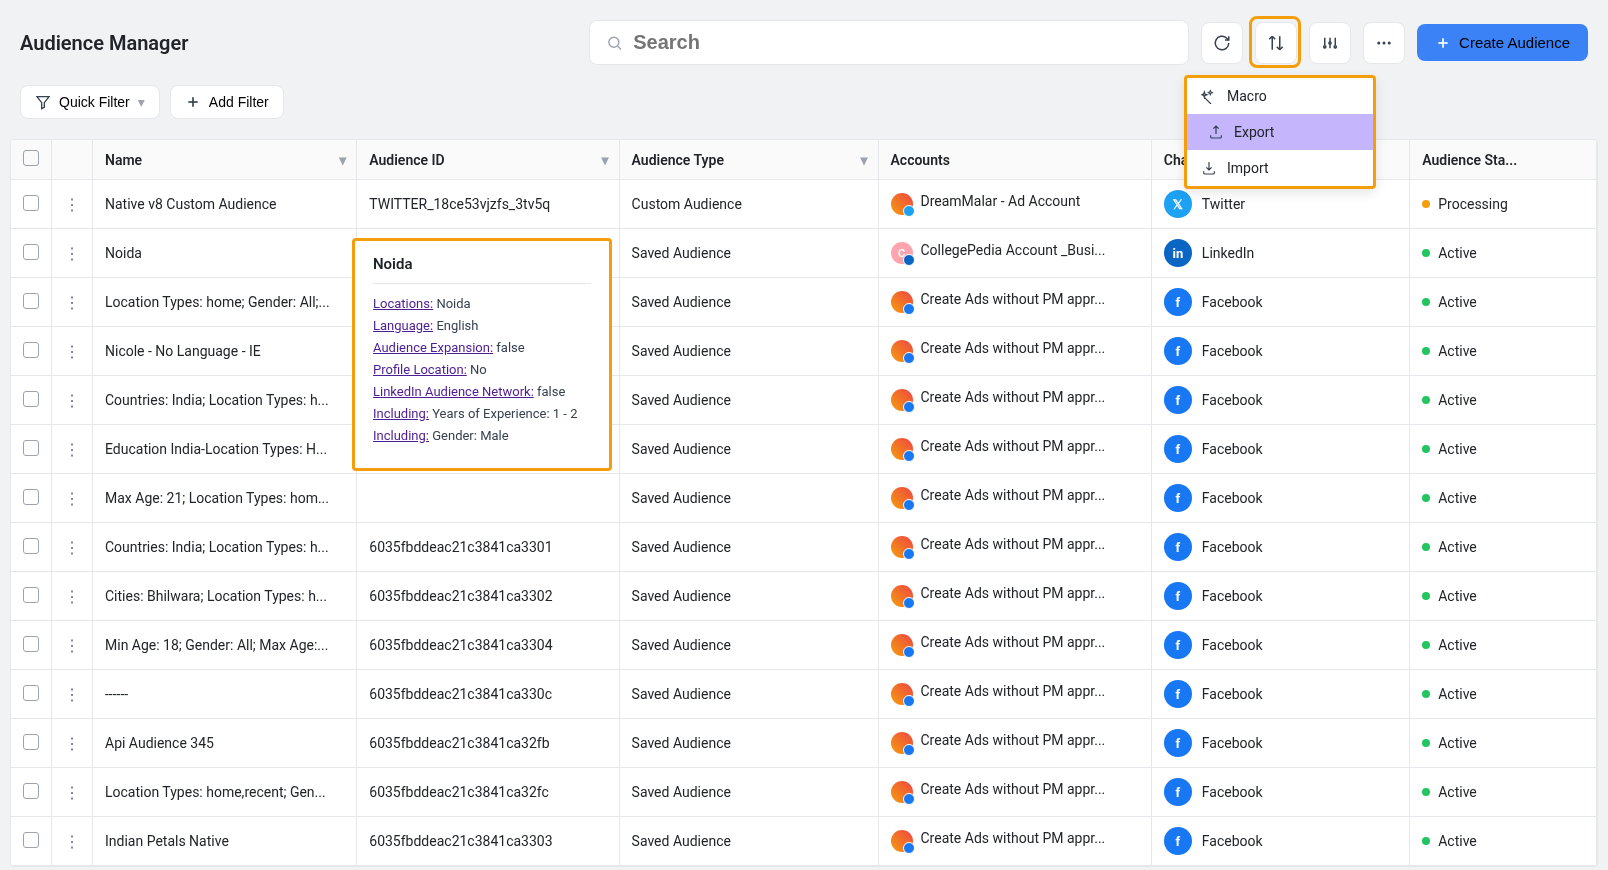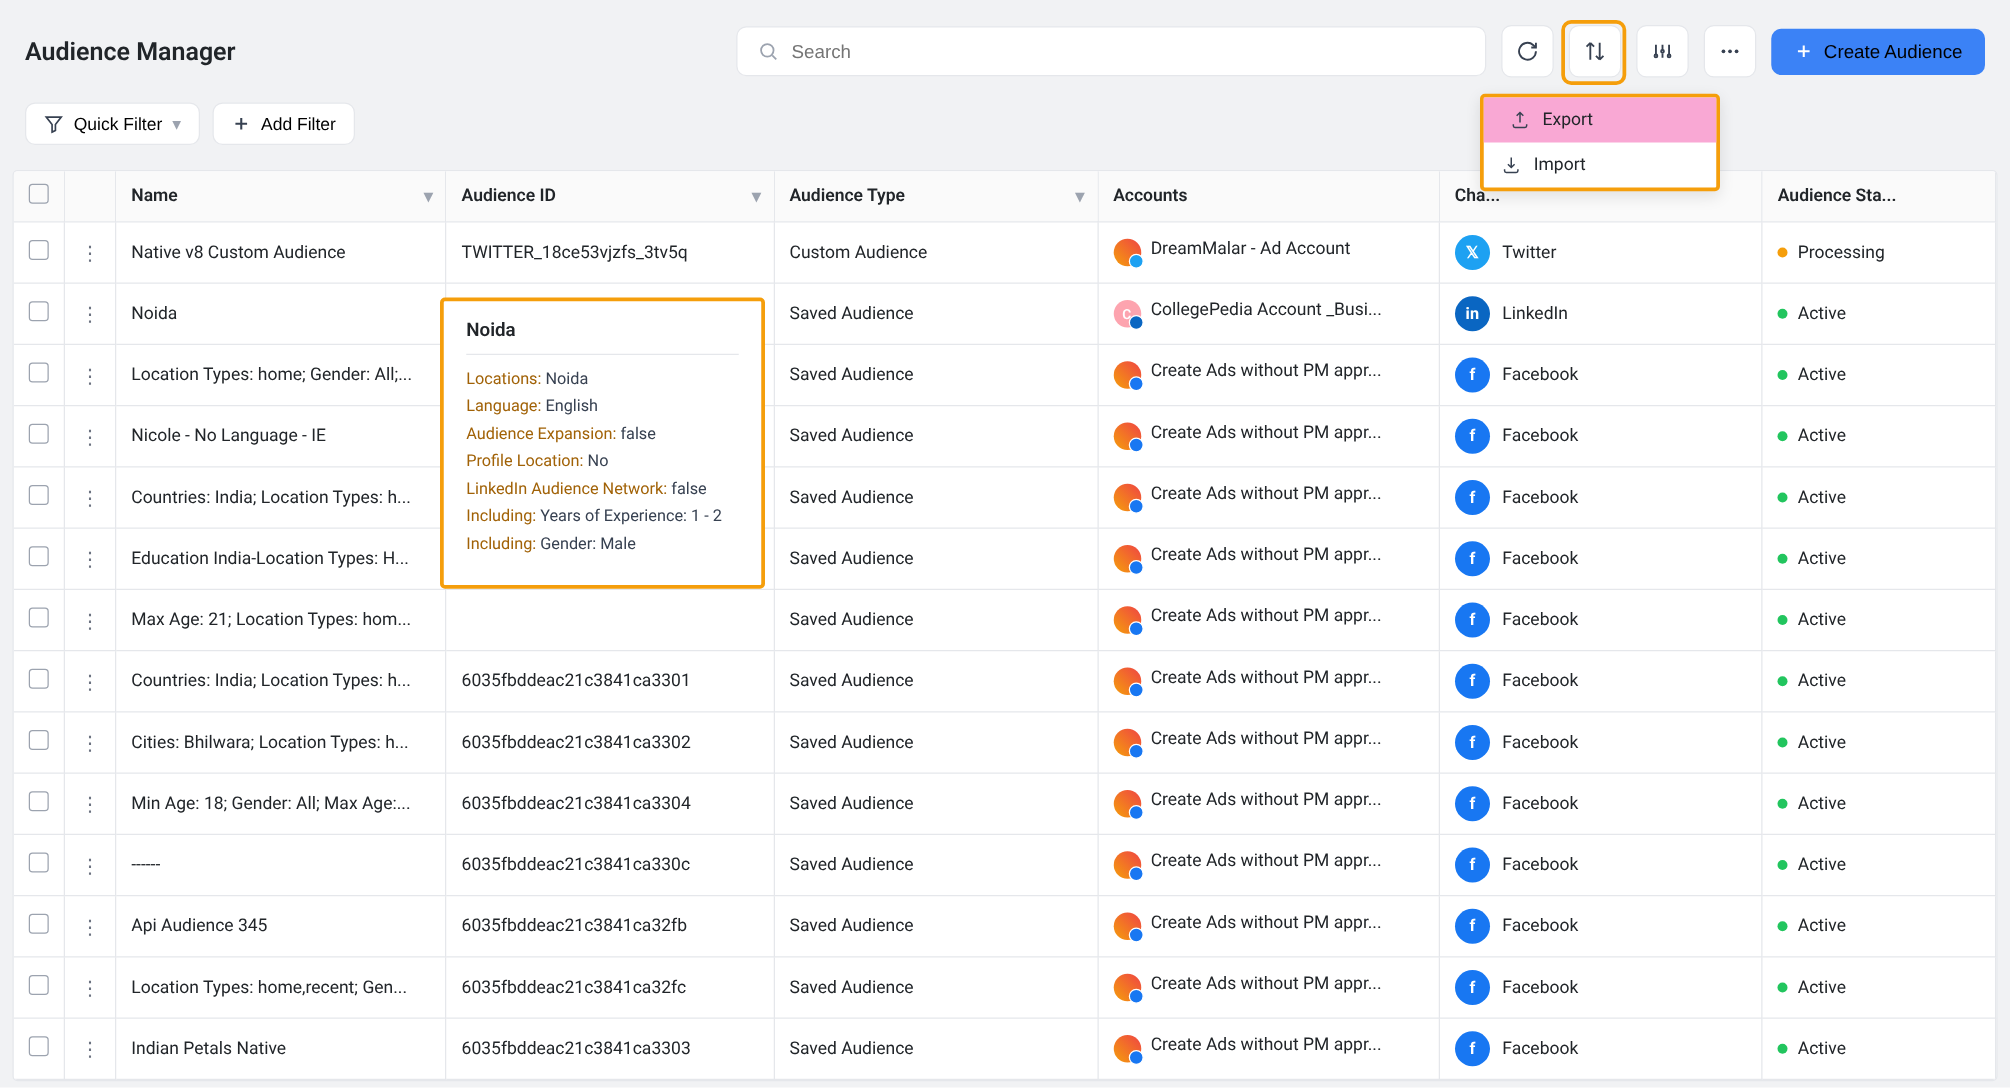--- a/index.html
+++ b/index.html
@@ -1,21 +1,21 @@
 <!DOCTYPE html>
 <html><head>
 <meta charset="utf-8">
 <style>
 * { box-sizing: border-box; margin: 0; padding: 0; }
 body { font-family: -apple-system, BlinkMacSystemFont, 'Segoe UI', Roboto, sans-serif; background: #f1f2f4; color: #212529; font-size: 14px; width: 1608px; height: 870px; overflow: hidden; position: relative; }
 .header { display: flex; align-items: center; padding: 20px; gap: 12px; }
 .title { font-size: 20px; font-weight: 600; flex: 0 0 auto; }
 .spacer { flex: 1; }
 .search-box { display: flex; align-items: center; background: #fff; border-radius: 8px; padding: 10px 16px; width: 600px; gap: 10px; border: 1px solid #e5e7eb; }
-.search-box input { border: none; outline: none; font-size: 15px; width: 100%; background: transparent; }
+.search-box input { border: none; outline: none; font-size: 20px; width: 100%; background: transparent; font-weight: bold; }
 .icon-btn { background: #fff; border: 1px solid #e5e7eb; border-radius: 8px; width: 42px; height: 42px; display: flex; align-items: center; justify-content: center; cursor: pointer; }
 .icon-btn svg { width: 18px; height: 18px; }
 .primary-btn { background: #3b82f6; color: #000000; border: none; border-radius: 8px; padding: 10px 18px; font-size: 15px; font-weight: 500; display: flex; align-items: center; gap: 8px; cursor: pointer; }
 .filter-bar { padding: 0 20px 20px; display: flex; gap: 10px; }
 .filter-btn { background: #fff; border: 1px solid #e5e7eb; border-radius: 8px; padding: 8px 14px; font-size: 14px; display: flex; align-items: center; gap: 8px; cursor: pointer; }
 .table-wrap { background: #fff; margin: 0 10px; border: 1px solid #e5e7eb; border-radius: 4px; overflow: hidden; }
 table { width: 100%; border-collapse: collapse; }
 th, td { text-align: left; padding: 10px 12px; border-bottom: 1px solid #e5e7eb; border-right: 1px solid #e5e7eb; white-space: nowrap; overflow: hidden; text-overflow: ellipsis; }
 th { background: #fafafa; font-weight: 600; font-size: 14px; position: relative; }
 th .sort-caret { position: absolute; right: 10px; top: 50%; transform: translateY(-50%); color: #9ca3af; }
@@ -33,25 +33,25 @@
 .chan-cell { display: flex; align-items: center; gap: 10px; }
 .chan-icon { width: 28px; height: 28px; border-radius: 50%; display: flex; align-items: center; justify-content: center; color: #fff; font-weight: 700; font-size: 13px; flex-shrink: 0; }
 .status-cell { display: flex; align-items: center; gap: 8px; }
 .status-dot { width: 8px; height: 8px; border-radius: 50%; }
 .row-menu { cursor: pointer; color: #6b7280; font-size: 16px; }
 .checkbox { width: 16px; height: 16px; border: 1.5px solid #9ca3af; border-radius: 3px; display: inline-block; }
 .footer { padding: 12px 20px; font-size: 13px; color: #374151; }
 .highlight-more { position: absolute; top: 16px; left: 1249px; width: 52px; height: 52px; border: 3px solid #f59e0b; border-radius: 8px; pointer-events: none; }
 .dropdown { position: absolute; top: 75px; left: 1184px; width: 192px; background: #fff; border: 3px solid #f59e0b; border-radius: 4px; box-shadow: 0 4px 12px rgba(0,0,0,0.1); z-index: 10; }
 .dropdown-item { padding: 10px 14px; display: flex; align-items: center; gap: 10px; font-size: 14px; cursor: pointer; }
-.dropdown-item:hover, .dropdown-item.hover { background: #f9a8d4; padding-left: 21px; }
+.dropdown-item:hover, .dropdown-item.hover { background: #c4b5fd; padding-left: 21px; }
 .tooltip { position: absolute; top: 238px; left: 352px; width: 260px; background: #fff; border: 3px solid #f59e0b; border-radius: 4px; padding: 14px 18px 18px; z-index: 10; font-size: 13px; }
 .tooltip .tt-title { font-weight: 600; font-size: 15px; padding-bottom: 10px; margin-bottom: 12px; border-bottom: 1px solid #e5e7eb; }
 .tooltip .tt-row { margin-bottom: 7px; }
-.tooltip .tt-label { color: #a16207; }
+.tooltip .tt-label { color: #4c1d95; text-decoration: underline; }
 .tooltip .tt-val { color: #374151; }
 .ellipsis { overflow: hidden; text-overflow: ellipsis; white-space: nowrap; display: block; }
 </style>
 </head>
 <body>
 
 <div class="header">
   <div class="title">Audience Manager</div>
   <div class="spacer"></div>
   <div class="search-box">
@@ -564,20 +564,26 @@
   </table>
 </div>
 
 <div class="footer">
   
 </div>
 
 <div class="highlight-more"></div>
 
 <div class="dropdown">
+  <div class="dropdown-item">
+    <svg viewBox="0 0 24 24" width="16" height="16" fill="none" stroke="#374151" stroke-width="1.8">
+        <path d="M14 4l1 2 2 1-2 1-1 2-1-2-2-1 2-1 1-2zM5 14l10 10M5 14l1-3 3-1-3-1-1-3-1 3-3 1 3 1 1 3z"></path>
+      </svg>
+    <span>Macro</span>
+  </div>
   <div class="dropdown-item hover">
     <svg viewBox="0 0 24 24" width="16" height="16" fill="none" stroke="#374151" stroke-width="1.8">
         <path d="M12 3v12M8 7l4-4 4 4M4 17v2a2 2 0 002 2h12a2 2 0 002-2v-2"></path>
       </svg>
     <span>Export</span>
   </div>
   <div class="dropdown-item">
     <svg viewBox="0 0 24 24" width="16" height="16" fill="none" stroke="#374151" stroke-width="1.8">
         <path d="M12 15V3M8 11l4 4 4-4M4 17v2a2 2 0 002 2h12a2 2 0 002-2v-2"></path>
       </svg>

